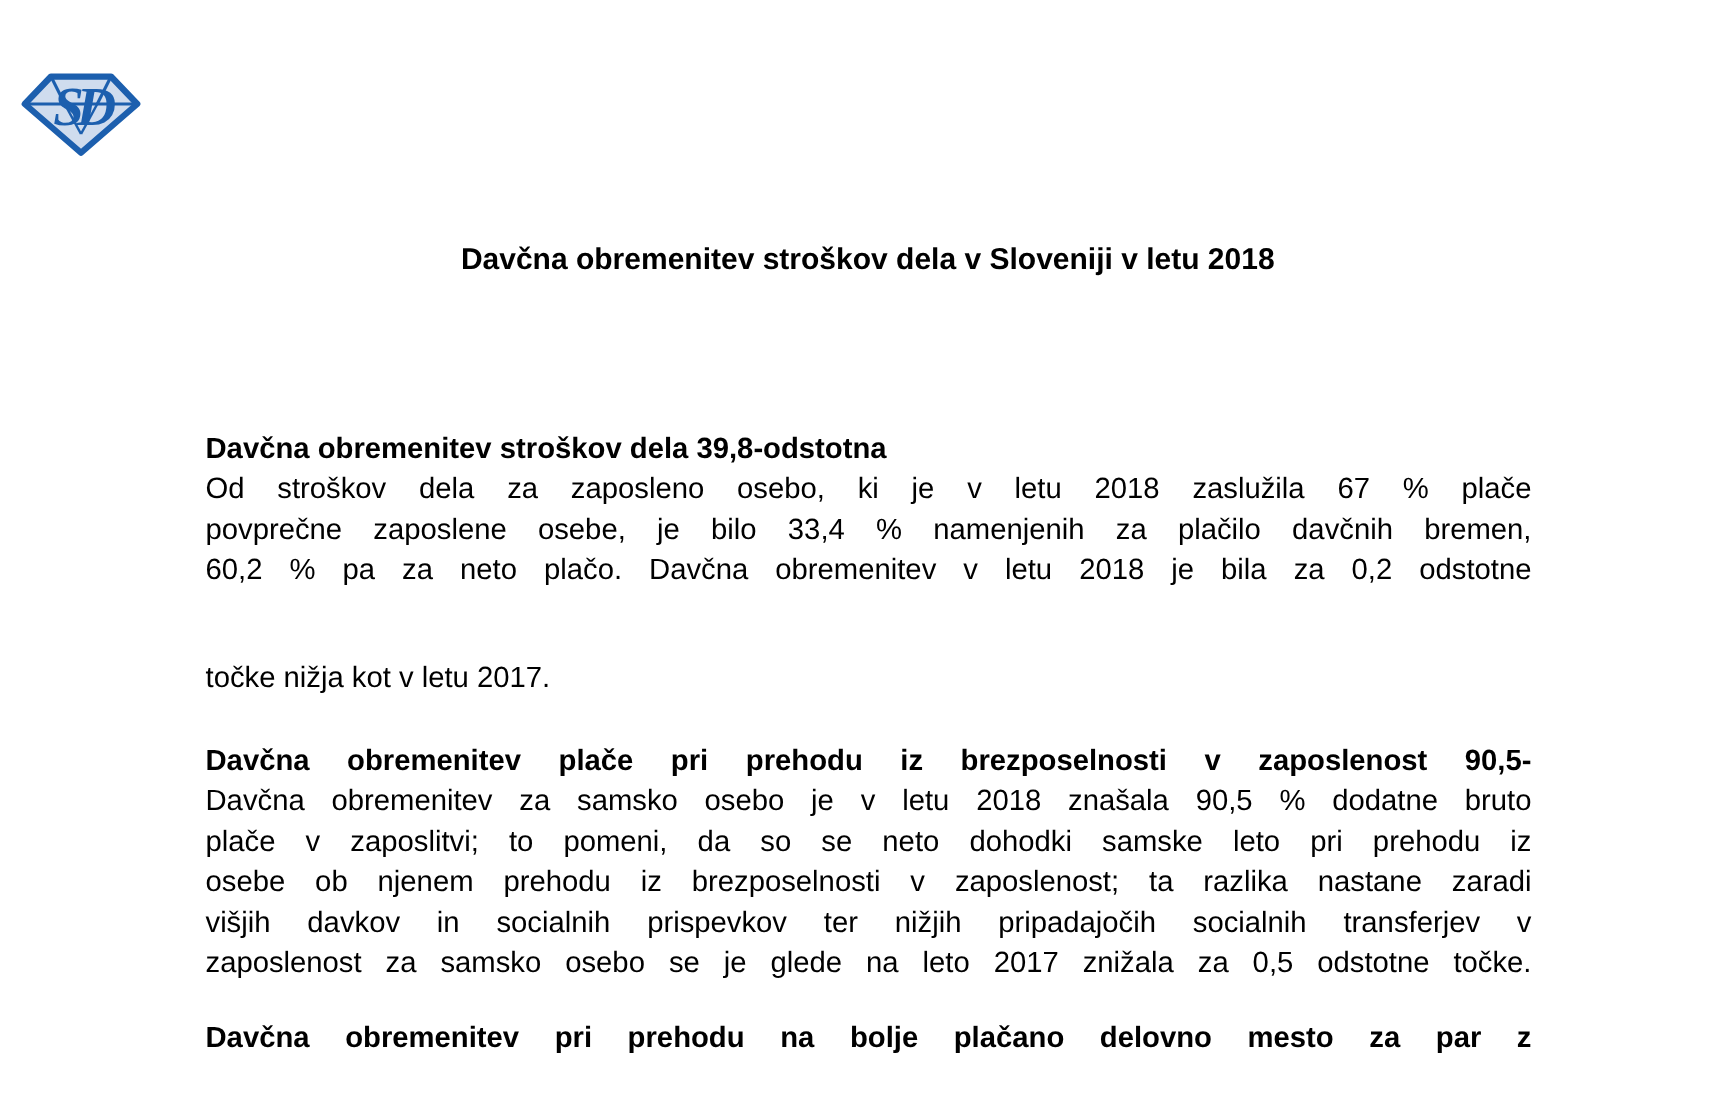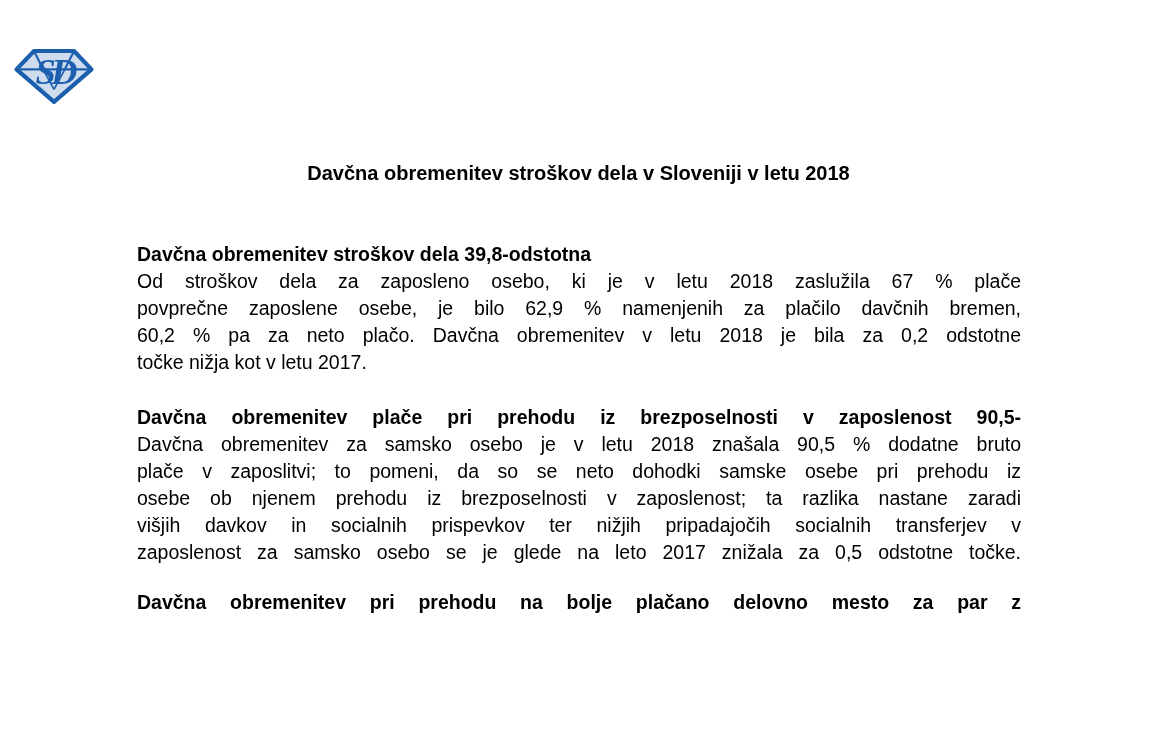--- a/index.html
+++ b/index.html
@@ -48,20 +48,21 @@
     font-size: 19.5px;
     line-height: 27px;
   }
   .heading { font-weight: 700; }
   .line {
     text-align: justify;
     text-align-last: justify;
   }
   .line.plain {
     text-align-last: left;
+    margin-top: 45px;
   }
   .spacer-a { height: 28px; }
   .spacer-b { height: 23px; }
 </style>
 </head>
 <body>
 
 <div class="page">
 
   <svg class="logo" viewBox="0 0 100 72" xmlns="http://www.w3.org/2000/svg">
@@ -77,34 +78,34 @@
   <h1 class="doc-title">Davčna obremenitev stroškov dela v Sloveniji v letu 2018</h1>
 
   <div class="content">
 
     <div class="heading">
       <div class="line plain">Davčna obremenitev stroškov dela 39,8-odstotna</div>
     </div>
 
     <div class="para">
       <div class="line">Od stroškov dela za zaposleno osebo, ki je v letu 2018 zaslužila 67 % plače</div>
-      <div class="line">povprečne zaposlene osebe, je bilo 62,9 % namenjenih za plačilo davčnih bremen,</div>
+      <div class="line">povprečne zaposlene osebe, je bilo 33,4 % namenjenih za plačilo davčnih bremen,</div>
       <div class="line">60,2 % pa za neto plačo. Davčna obremenitev v letu 2018 je bila za 0,2 odstotne</div>
       <div class="line plain">točke nižja kot v letu 2017.</div>
     </div>
 
     <div class="spacer-a"></div>
 
     <div class="heading">
       <div class="line">Davčna obremenitev plače pri prehodu iz brezposelnosti v zaposlenost 90,5-</div>
     </div>
 
     <div class="para">
       <div class="line">Davčna obremenitev za samsko osebo je v letu 2018 znašala 90,5 % dodatne bruto</div>
-      <div class="line">plače v zaposlitvi; to pomeni, da so se neto dohodki samske osebe pri prehodu iz</div>
+      <div class="line">plače v zaposlitvi; to pomeni, da so se neto dohodki samske leto pri prehodu iz</div>
       <div class="line">osebe ob njenem prehodu iz brezposelnosti v zaposlenost; ta razlika nastane zaradi</div>
       <div class="line">višjih davkov in socialnih prispevkov ter nižjih pripadajočih socialnih transferjev v</div>
       <div class="line">zaposlenost za samsko osebo se je glede na leto 2017 znižala za 0,5 odstotne točke.</div>
     </div>
 
     <div class="spacer-b"></div>
 
     <div class="heading">
       <div class="line">Davčna obremenitev pri prehodu na bolje plačano delovno mesto za par z</div>
     </div>

